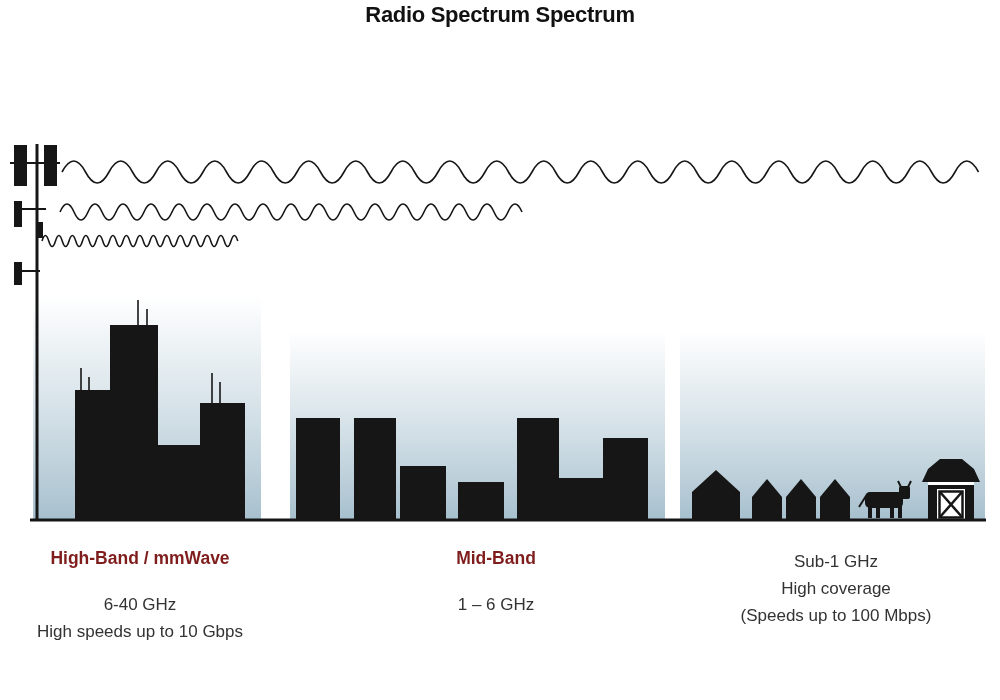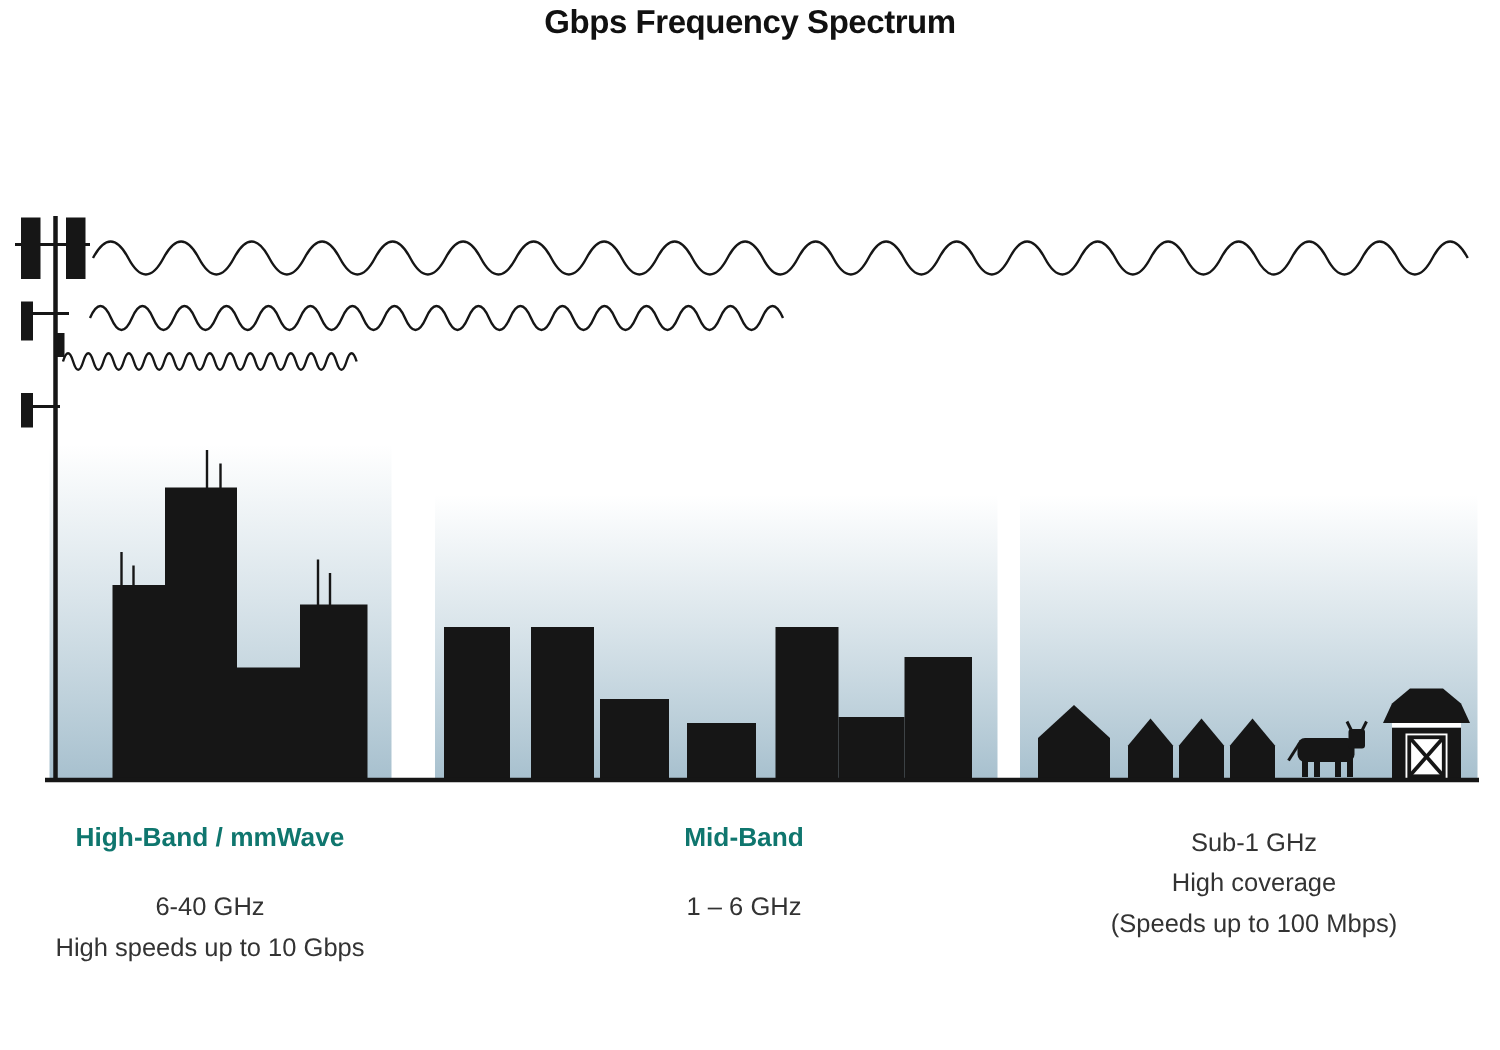--- a/index.html
+++ b/index.html
@@ -27,36 +27,36 @@
     position: absolute;
     top: 548px;
     width: 240px;
     text-align: center;
     color: #333333;
     font-size: 17px;
     line-height: 27px;
   }
   .band-label {
     font-weight: bold;
-    color: #0f766e;
+    color: #7f1d1d;
     font-size: 17.5px;
     line-height: 21px;
     margin-bottom: 22px;
   }
   .band-line:empty { display: none; }
   .bt-high { left: 20px; }
   .bt-mid  { left: 376px; }
   .bt-low  { left: 716px; }
 </style>
 </head>
 <body>
 
 <div class="canvas">
 
-  <div class="title">Gbps Frequency Spectrum</div>
+  <div class="title">Radio Spectrum Spectrum</div>
 
   <svg class="scene" width="1000" height="540" viewBox="0 0 1000 540">
     <defs>
       <linearGradient id="sky" x1="0" y1="0" x2="0" y2="1">
         <stop offset="0" stop-color="#adc5d2" stop-opacity="0"></stop>
         <stop offset="0.45" stop-color="#adc5d2" stop-opacity="0.45"></stop>
         <stop offset="1" stop-color="#a7c0ce" stop-opacity="1"></stop>
       </linearGradient>
     </defs>
 

